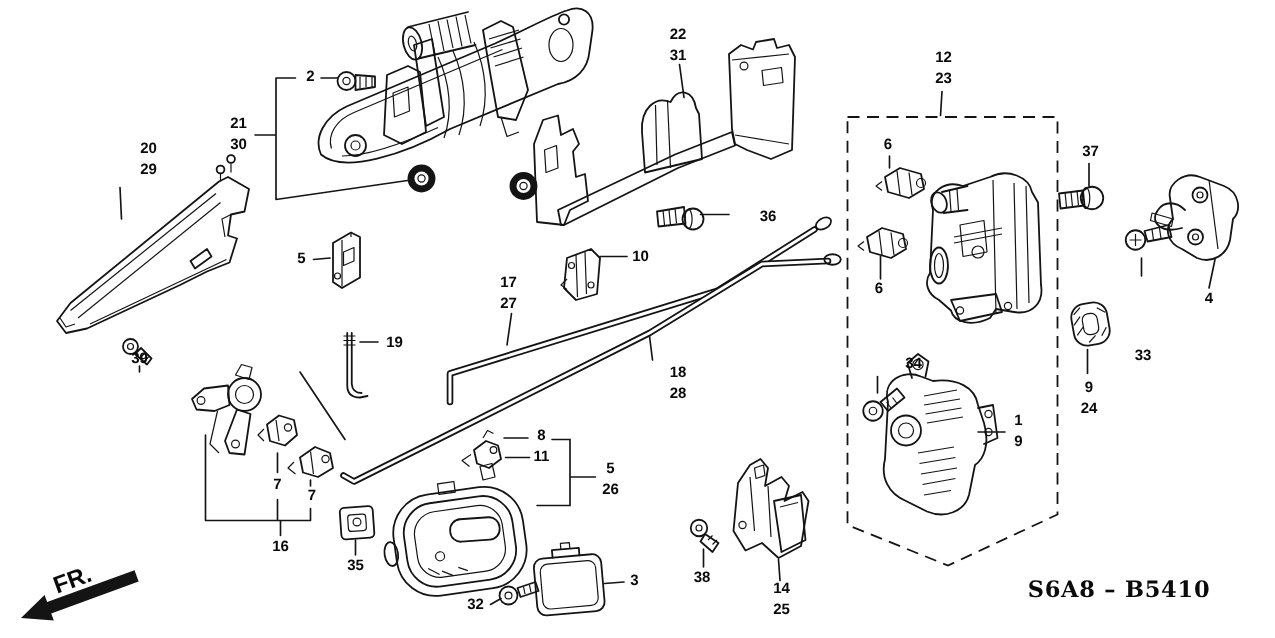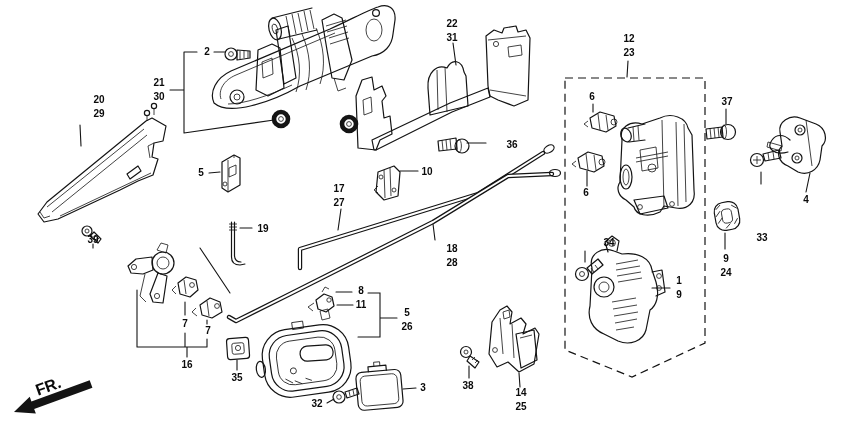--- a/index.html
+++ b/index.html
@@ -427,13 +427,14 @@
       <div class="plabel" style="left: 727px; top: 102px; text-align: right;">
         <div>37</div>
       </div>
       <div class="plabel" style="left: 468px; top: 386px;">
         <div>38</div>
       </div>
       <div class="plabel" style="left: 93px; top: 240px; text-align: right;">
         <div>39</div>
       </div>
     </div>
+<div id="code" style="left: 746px; top: 393px;">S6A8 – B5410</div>
 </div>
 
 </body></html>

